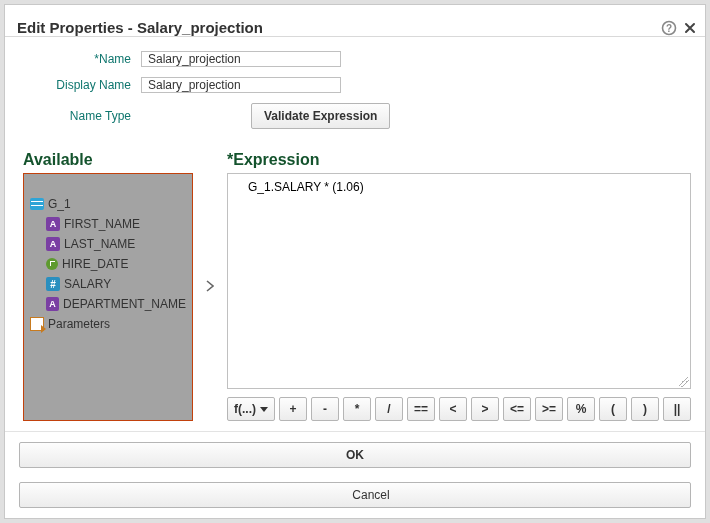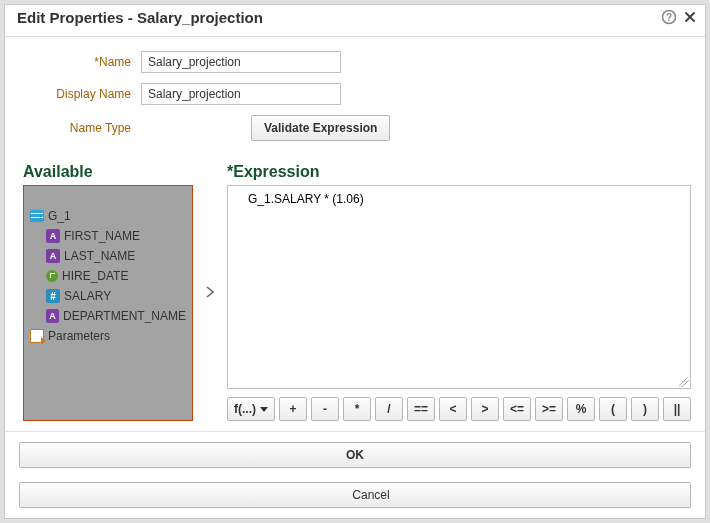--- a/index.html
+++ b/index.html
@@ -19,21 +19,21 @@
     left: 4px;
     right: 4px;
     bottom: 4px;
     background: #fff;
     border: 1px solid #c8c8c8;
     display: flex;
     flex-direction: column;
   }
   .titlebar {
     display: flex;
-    align-items: flex-start;
+    align-items: flex-end;
     height: 32px;
     padding: 4px 8px 0 12px;
     border-bottom: 1px solid #d9d9d9;
   }
   .title {
     font-size: 15px;
     font-weight: bold;
     color: #333;
     flex: 1;
   }
@@ -48,25 +48,25 @@
   .form-rows { margin-bottom: 12px; }
   .form-row {
     display: flex;
     align-items: center;
     margin-bottom: 10px;
   }
   .form-label {
     width: 118px;
     text-align: right;
     padding-right: 10px;
-    color: #a16207;
+    color: #0f766e;
   }
   .text-input {
     width: 200px;
-    height: 22px;
+    height: 16px;
     border: 1px solid #c0c0c0;
     padding: 6px 6px;
     font: inherit;
     color: #333;
   }
   .select-wrap {
     width: 90px;
     height: 22px;
     border: 1px solid #b5b5b5;
     display: flex;

